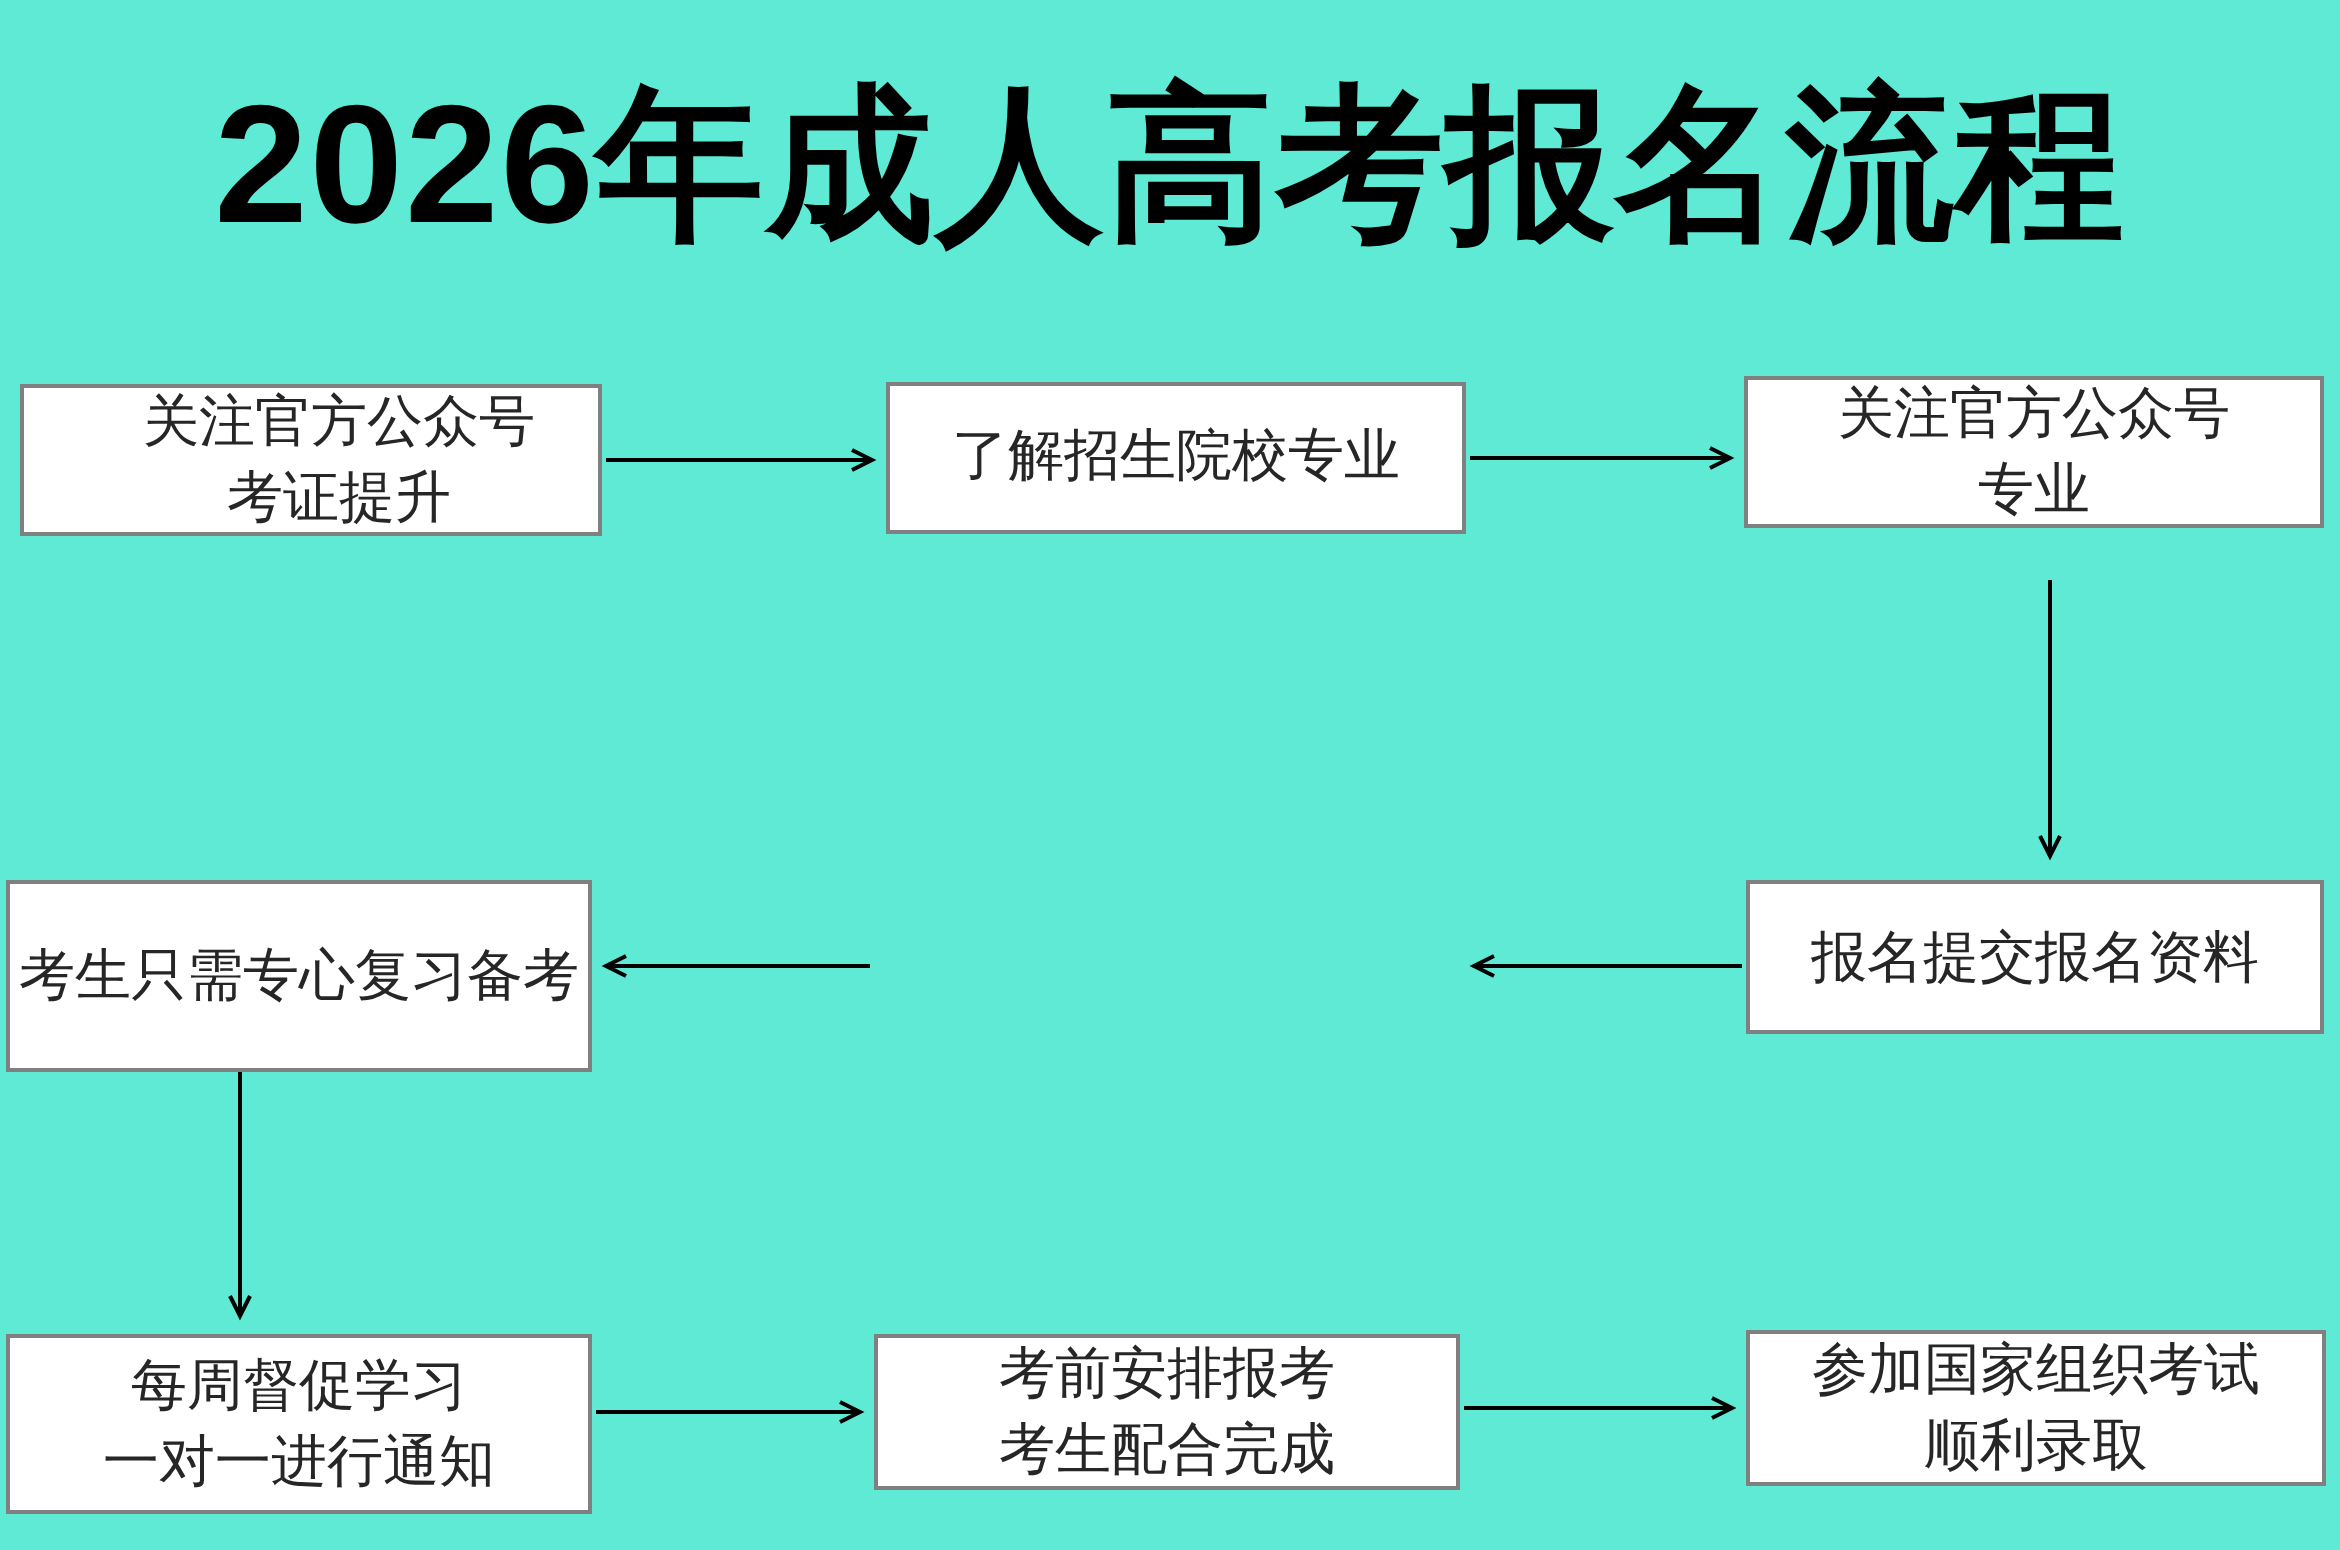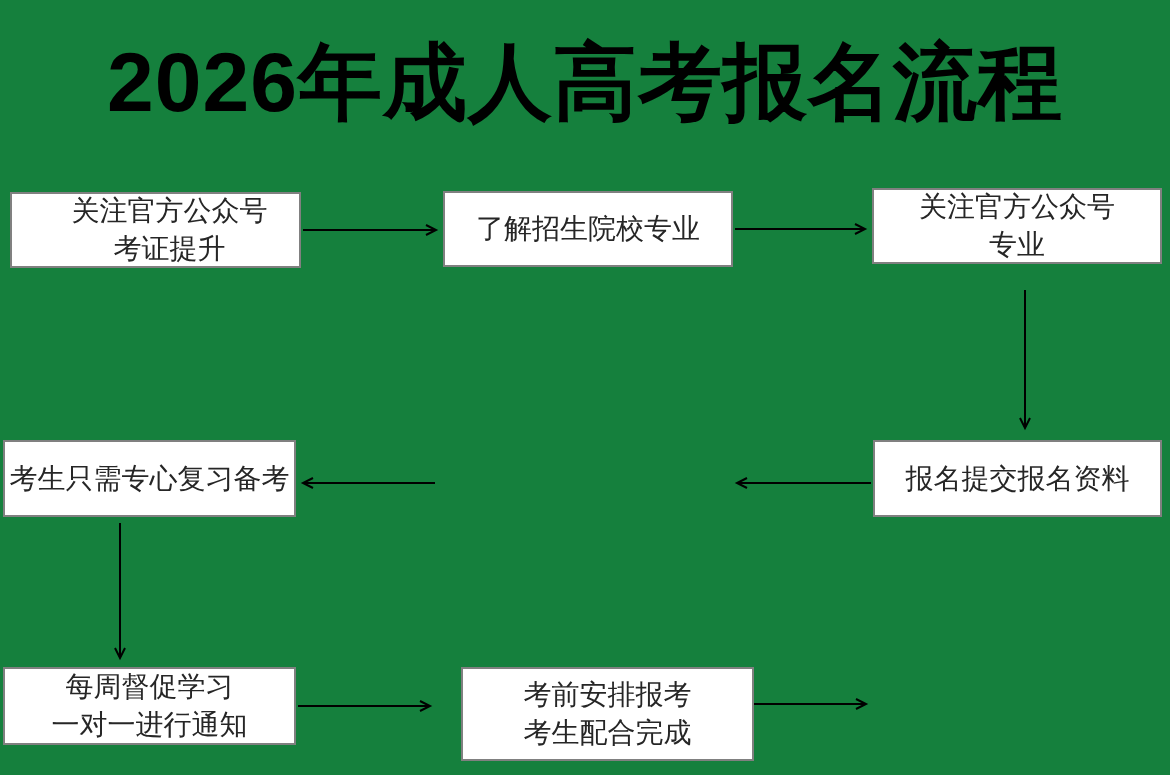--- a/index.html
+++ b/index.html
@@ -9,21 +9,21 @@
   }
   body {
     width: 1170px;
     height: 775px;
     font-family: "Liberation Sans", sans-serif;
   }
   .canvas {
     position: relative;
     width: 1170px;
     height: 775px;
-    background: #15803d;
+    background: #5eead4;
     overflow: hidden;
   }
   .page-title {
     position: absolute;
     left: 0;
     top: 30px;
     width: 100%;
     text-align: center;
     font-size: 84px;
     line-height: 104px;
@@ -52,23 +52,23 @@
     color: #262626;
     white-space: pre-line;
     font-weight: 300;
   }
   
   .n0 { left: 10px;  top: 192px; width: 291px; height: 76px; padding-left: 28px; }
   .n1 { left: 443px; top: 191px; width: 290px; height: 76px; font-family: Liberation Serif, serif; }
   .n2 { left: 872px; top: 188px; width: 290px; height: 76px; }
   .n3 { left: 873px; top: 440px; width: 289px; height: 77px; text-align: center; }
   .n4 { left: 437px; top: 440px; width: 293px; height: 77px; }
-  .n5 { left: 3px;   top: 440px; width: 293px; height: 77px; }
-  .n6 { left: 3px;   top: 667px; width: 293px; height: 78px; }
-  .n7 { left: 437px; top: 667px; width: 293px; height: 94px; margin-left: 24px; }
+  .n5 { left: 3px;   top: 440px; width: 293px; height: 96px; }
+  .n6 { left: 3px;   top: 667px; width: 293px; height: 90px; }
+  .n7 { left: 437px; top: 667px; width: 293px; height: 78px; }
   .n8 { left: 873px; top: 665px; width: 290px; height: 78px; }
 </style>
 </head>
 <body>
 
 <div class="canvas">
 
   <div class="page-title">2026年成人高考报名流程</div>
 
   <svg class="arrow-layer" width="1170" height="775" viewBox="0 0 1170 775" xmlns="http://www.w3.org/2000/svg">
@@ -91,14 +91,16 @@
 考证提升</div>
   <div class="flow-node n1">了解招生院校专业</div>
   <div class="flow-node n2">关注官方公众号
 专业</div>
   <div class="flow-node n3">报名提交报名资料</div>
   <div class="flow-node n5">考生只需专心复习备考</div>
   <div class="flow-node n6">每周督促学习
 一对一进行通知</div>
   <div class="flow-node n7">考前安排报考
 考生配合完成</div>
+  <div class="flow-node n8">参加国家组织考试
+顺利录取</div>
 
 </div>
 
 </body></html>

